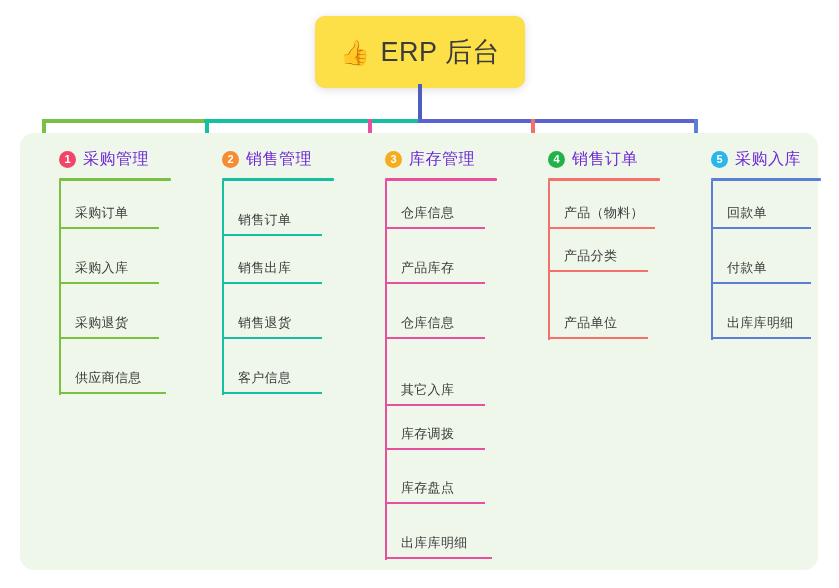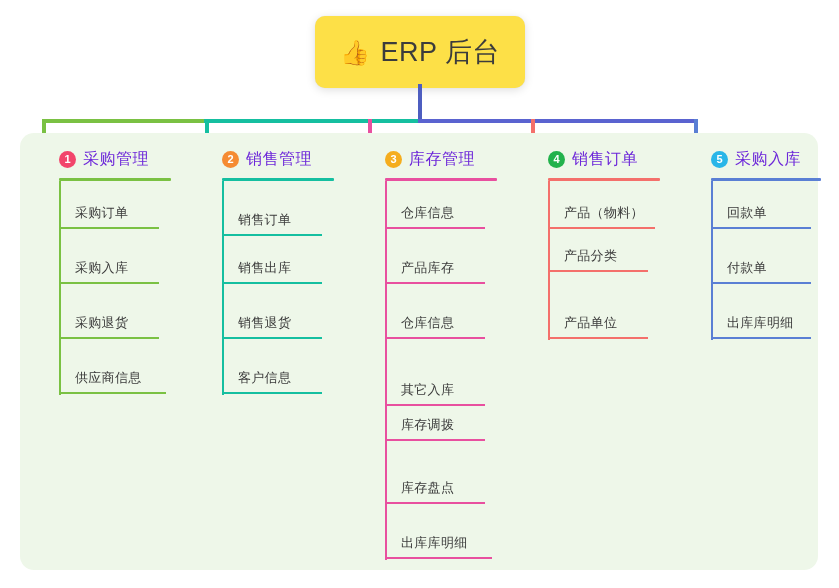--- a/index.html
+++ b/index.html
@@ -215,21 +215,21 @@
         <div class="leaf-rule" style="background: rgb(232, 80, 159); width: 100px;"></div>
       </div>
       <div class="leaf" style="left: 17px; top: 191px;">
         <div class="leaf-label">仓库信息</div>
         <div class="leaf-rule" style="background: rgb(232, 80, 159); width: 100px;"></div>
       </div>
       <div class="leaf" style="left: 17px; top: 258px;">
         <div class="leaf-label">其它入库</div>
         <div class="leaf-rule" style="background: rgb(232, 80, 159); width: 100px;"></div>
       </div>
-      <div class="leaf" style="left: 17px; top: 293px;">
+      <div class="leaf" style="left: 17px; top: 302px;">
         <div class="leaf-label">库存调拨</div>
         <div class="leaf-rule" style="background: rgb(232, 80, 159); width: 100px;"></div>
       </div>
       <div class="leaf" style="left: 17px; top: 356px;">
         <div class="leaf-label">库存盘点</div>
         <div class="leaf-rule" style="background: rgb(232, 80, 159); width: 100px;"></div>
       </div>
       <div class="leaf" style="left: 17px; top: 411px;">
         <div class="leaf-label">出库库明细</div>
         <div class="leaf-rule" style="background: rgb(232, 80, 159); width: 107px;"></div>

